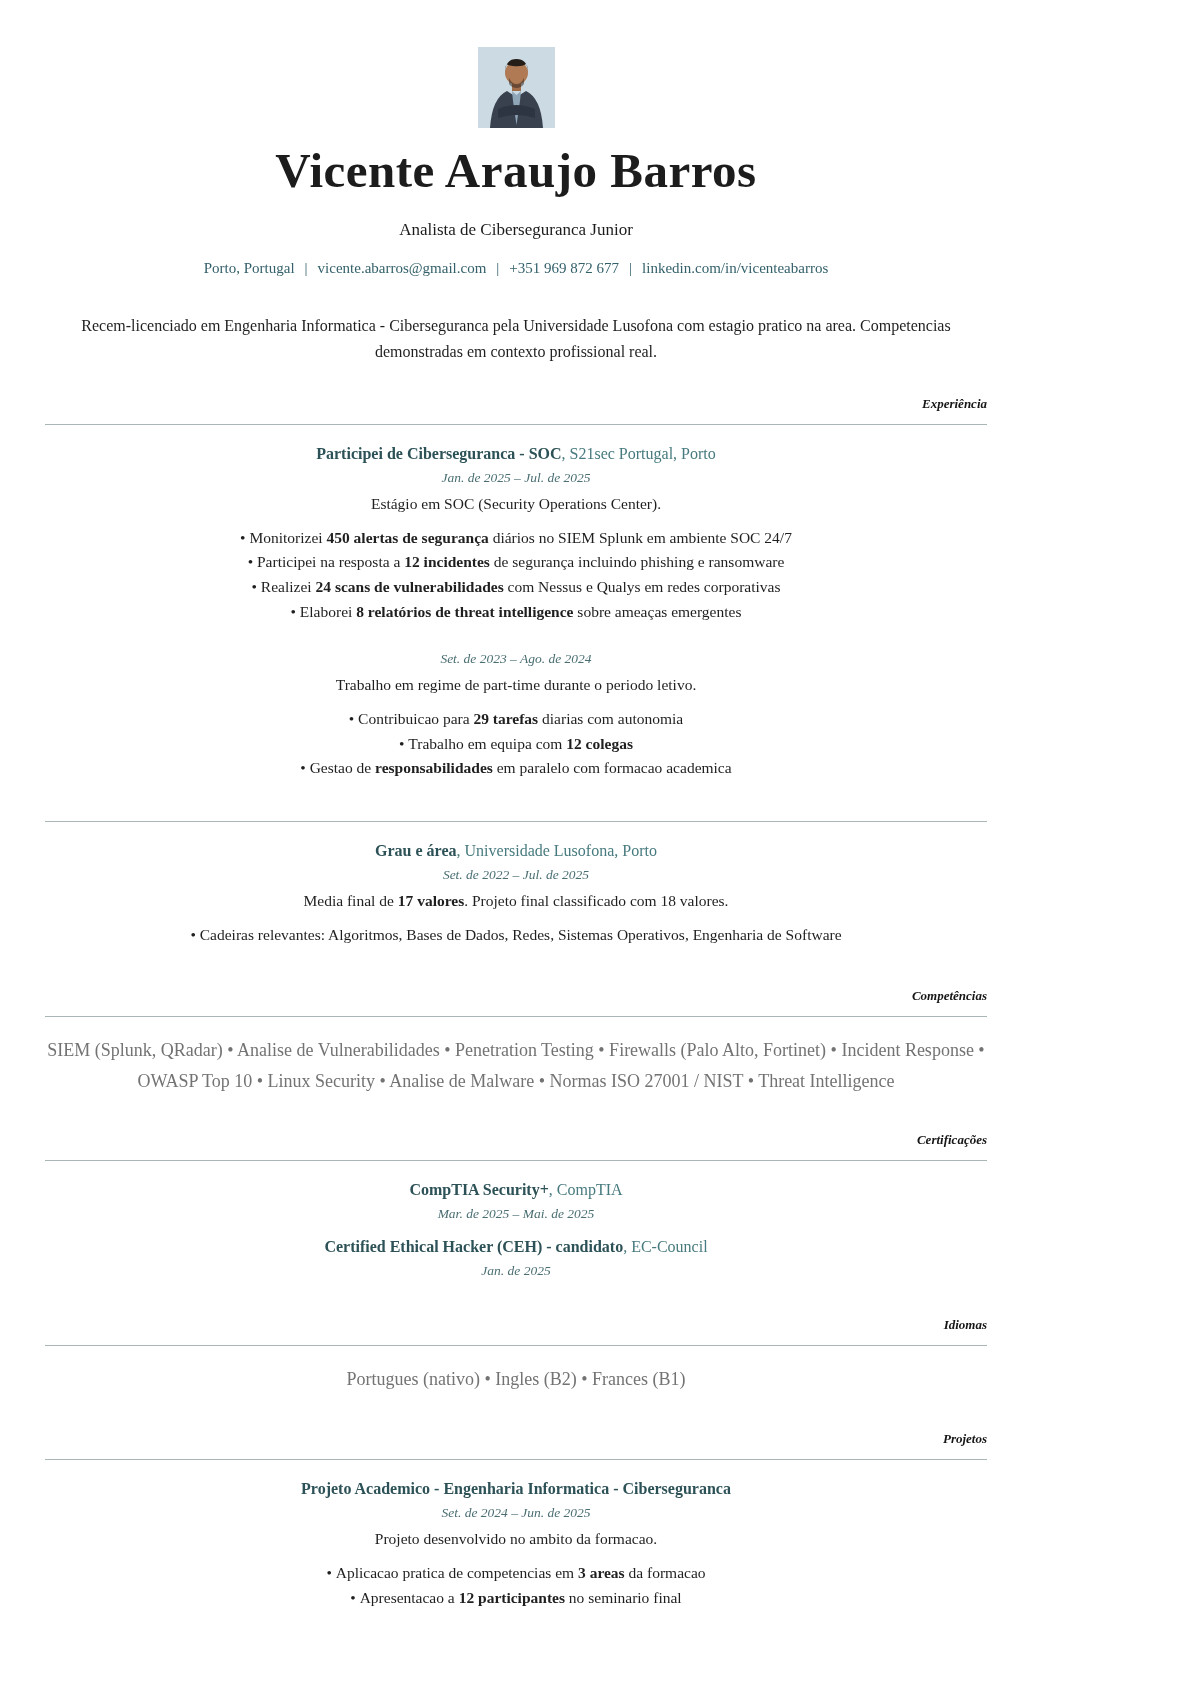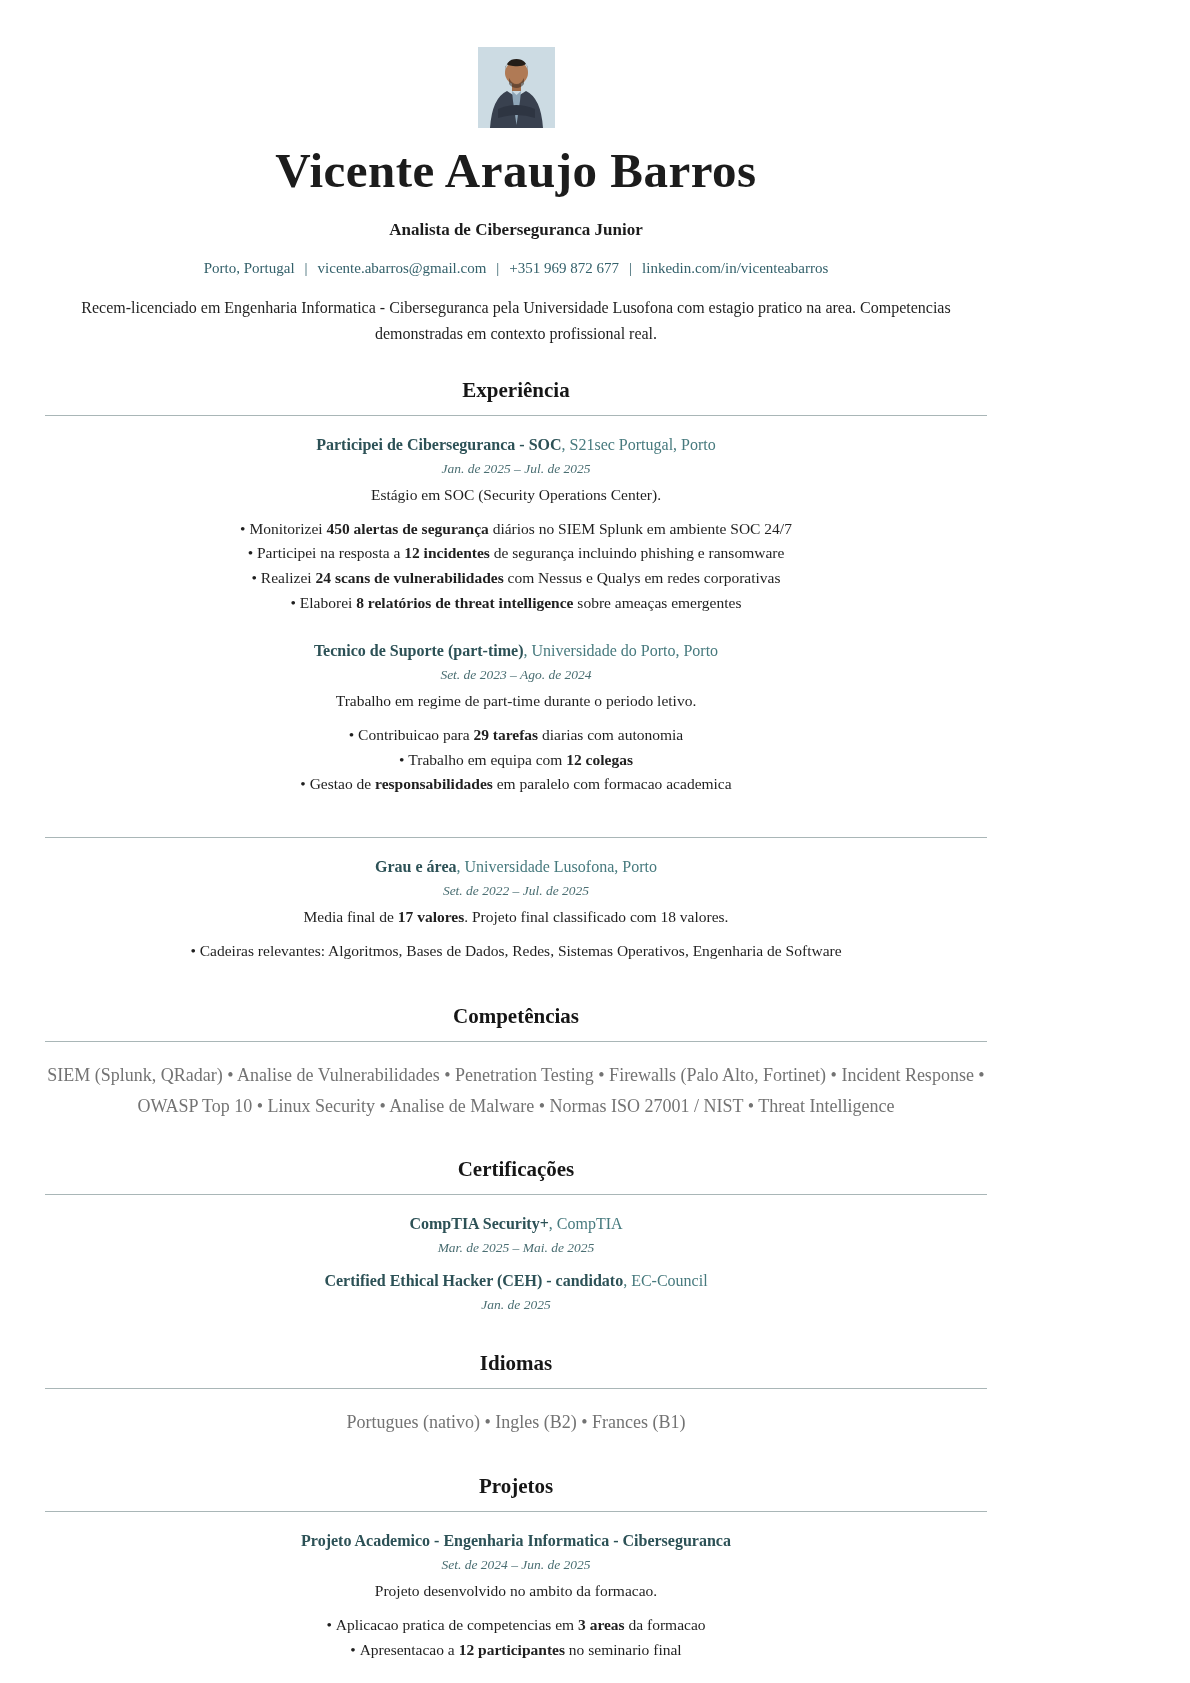--- a/index.html
+++ b/index.html
@@ -28,45 +28,46 @@
     margin-top: 16px;
     font-size: 49px;
     font-weight: 700;
     letter-spacing: 0.5px;
     color: #1c1c1c;
     line-height: 1.1;
   }
   .headline {
     margin-top: 22px;
     font-size: 17px;
-    font-weight: 700;
+    font-weight: 400;
     color: #1c1c1c;
   }
   .contact {
     margin-top: 20px;
     font-size: 15px;
     color: #33606a;
   }
   .contact .sep { margin: 0 10px; color: #33606a; }
   .contact a { color: #33606a; text-decoration: none; }
   .summary {
-    margin: 18px auto 0 auto;
+    margin: 36px auto 0 auto;
     font-size: 16px;
     line-height: 1.65;
     text-align: center;
     color: #1f1f1f;
     max-width: 1100px;
   }
   
   .section { margin-top: 30px; }
   .section-heading {
-    text-align: center;
-    font-size: 21px;
+    text-align: right;
+    font-size: 13px;
     font-weight: 700;
     color: #161616;
+    font-style: italic;
   }
   .section-rule {
     border: none;
     border-top: 1.5px solid #a9b6b7;
     margin-top: 12px;
   }
   .entry { margin-top: 20px; text-align: center; }
   .entry-titleline { font-size: 16px; }
   .entry-title { font-weight: 700; color: #2c5156; }
   .entry-company { color: #477a7e; }
@@ -141,23 +142,20 @@
       <div class="entry-desc">Estágio em SOC (Security Operations Center).</div>
       <div class="bullets">
         <div class="bullet-item"><span>Monitorizei </span><span class="bold">450 alertas de segurança</span><span> diários no SIEM Splunk em ambiente SOC 24/7</span></div>
         <div class="bullet-item"><span>Participei na resposta a </span><span class="bold">12 incidentes</span><span> de segurança incluindo phishing e ransomware</span></div>
         <div class="bullet-item"><span>Realizei </span><span class="bold">24 scans de vulnerabilidades</span><span> com Nessus e Qualys em redes corporativas</span></div>
         <div class="bullet-item"><span>Elaborei </span><span class="bold">8 relatórios de threat intelligence</span><span> sobre ameaças emergentes</span></div>
       </div>
     </div>
 
     <div class="entry" style="margin-top:26px;">
-      <div class="entry-titleline">
-        <span class="entry-title">Tecnico de Suporte (part-time)</span><span class="entry-company">, </span><span class="entry-company">Universidade do Porto, Porto</span>
-      </div>
       <div class="entry-dates">Set. de 2023 – Ago. de 2024</div>
       <div class="entry-desc">Trabalho em regime de part-time durante o periodo letivo.</div>
       <div class="bullets">
         <div class="bullet-item"><span>Contribuicao para </span><span class="bold">29 tarefas</span><span> diarias com autonomia</span></div>
         <div class="bullet-item"><span>Trabalho em equipa com </span><span class="bold">12 colegas</span><span></span></div>
         <div class="bullet-item"><span>Gestao de </span><span class="bold">responsabilidades</span><span> em paralelo com formacao academica</span></div>
       </div>
     </div>
   </section>
 

